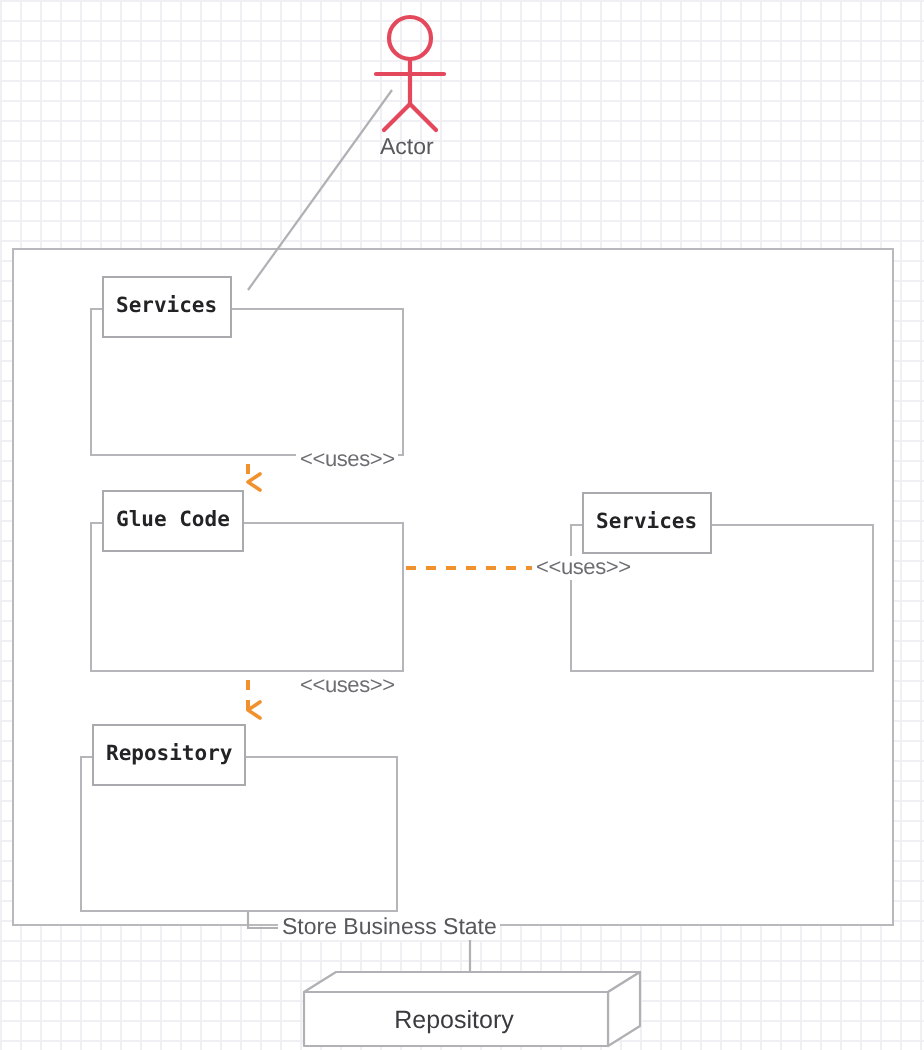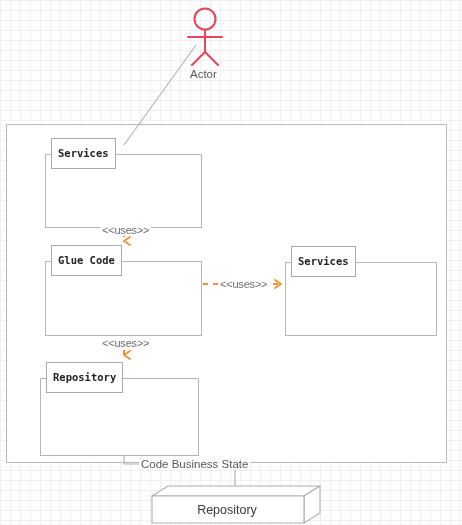--- a/index.html
+++ b/index.html
@@ -81,20 +81,21 @@
   
   .uses-label{
     position:absolute;
     font-size:11px;
     color:#6d6d72;
     background:#ffffff;
     padding:0 2px;
     white-space:nowrap;
     z-index:3;
     letter-spacing:-.2px;
+    margin-left:48px;
   }
   #uses-1{left:100px;top:224px;}
   #uses-2{left:100px;top:337px;}
   #uses-3{left:218px;top:278px;}
 
   
   .actor-label{
     position:absolute;
     left:190px;top:68px;
     font-size:11.5px;color:#57575c;
@@ -192,19 +193,19 @@
     <div class="comp-body"></div>
     <div class="comp-tab">
       <span>Repository</span>
     </div>
   </div>
 
   <div class="uses-label" id="uses-1">&lt;&lt;uses&gt;&gt;</div>
   <div class="uses-label" id="uses-2">&lt;&lt;uses&gt;&gt;</div>
   <div class="uses-label" id="uses-3">&lt;&lt;uses&gt;&gt;</div>
 
-  <div class="assoc-label">Code Business State</div>
+  <div class="assoc-label">Store Business State</div>
 
   <div class="node3d">
     <div class="node3d-label">Repository</div>
   </div>
 
 </div>
 
 </body></html>

